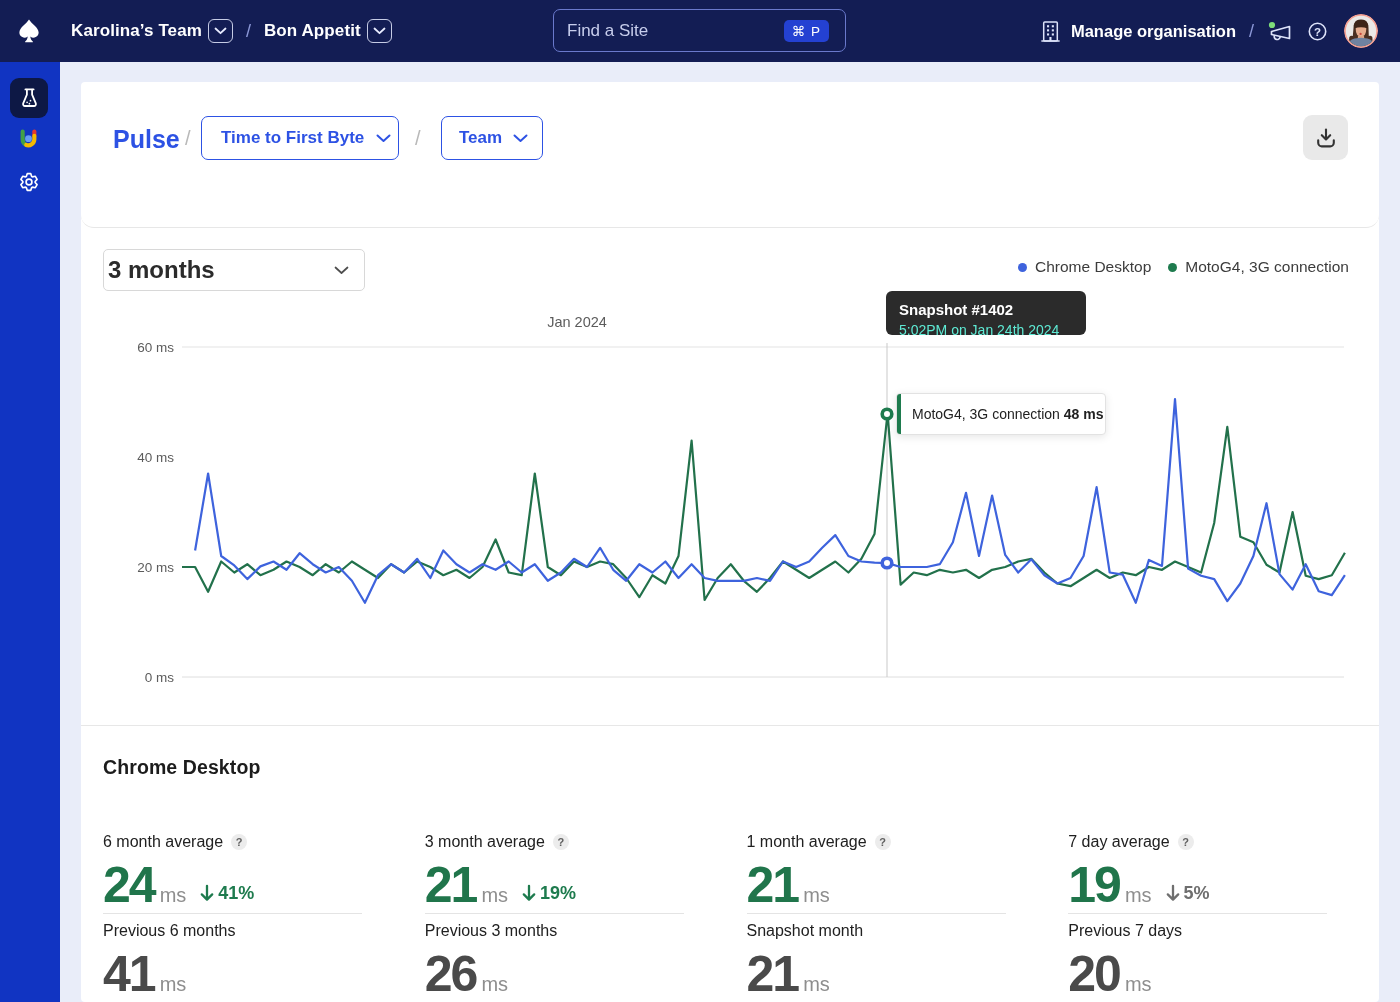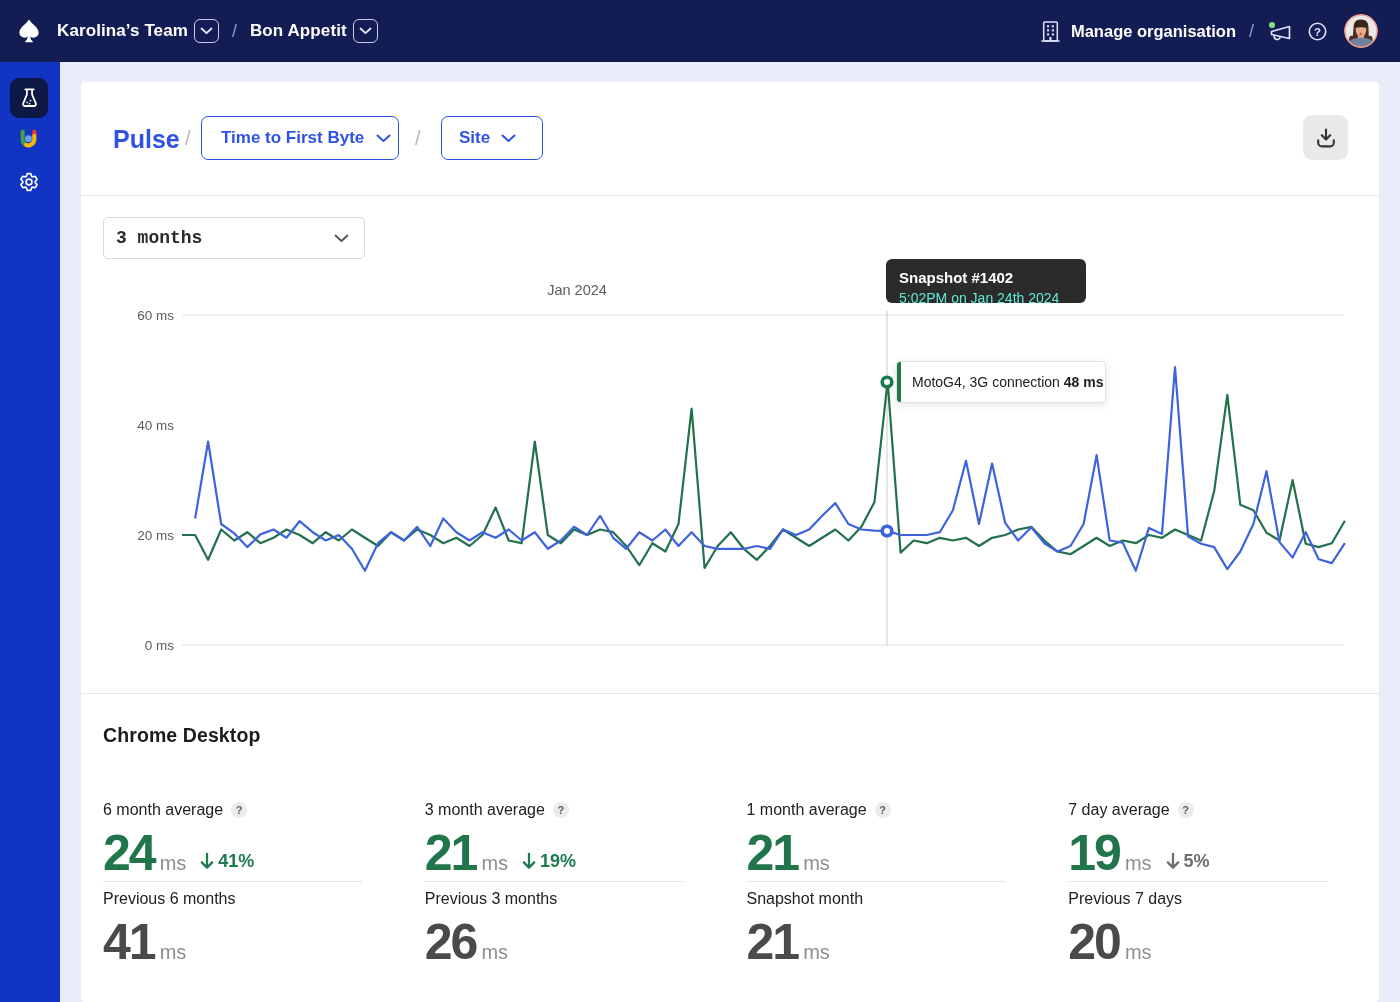--- a/index.html
+++ b/index.html
@@ -2,53 +2,53 @@
 <html><head>
 <meta charset="utf-8">
 <style>
 * { margin:0; padding:0; box-sizing:border-box; }
 html,body { width:1400px; height:1002px; overflow:hidden; }
 body { font-family:"Liberation Sans", sans-serif; background:#e9edf9; }
 
 .topbar { position:absolute; left:0; top:0; width:1400px; height:62px; background:#131d54; z-index:30; }
 .tb-left { position:absolute; left:0; top:0; height:62px; display:flex; align-items:center; }
 .spade { margin-left:18px; width:22px; height:26px; }
-.tname { margin-left:17px; color:#fff; font-size:17px; font-weight:bold; letter-spacing:.1px; }
+.tname { margin-left:31px; color:#fff; font-size:17px; font-weight:bold; letter-spacing:.1px; }
 .chevbox { margin-left:6px; width:25px; height:24px; border:1.5px solid rgba(230,235,255,.85); border-radius:6px; display:flex; align-items:center; justify-content:center; }
 .tb-slash { margin:0 13px; color:#8c98d8; font-size:18px; font-weight:300; }
 
 .search { position:absolute; left:553px; top:9px; width:293px; height:43px; border:1px solid #6a79cc; border-radius:7px; display:flex; align-items:center; }
 .search .ph { margin-left:13px; color:#c7cdec; font-size:17px; flex:1; }
 .kbd { margin-right:16px; background:#2441d2; color:#fff; border-radius:5px; font-size:13.5px; padding:3px 8px 3px; letter-spacing:1px; }
 .tb-right { position:absolute; right:0; top:0; height:62px; display:flex; align-items:center; }
 .morg { color:#fff; font-size:16.5px; font-weight:bold; margin-left:11px; }
 .tb-right .tb-slash { margin:0 13px; }
 .iconbtn { display:flex; align-items:center; justify-content:center; }
 .tb-left .tname + .chevbox { }
 .avatar { width:34px; height:34px; border-radius:50%; margin-left:17px; margin-right:22px; }
 
 .sidebar { position:absolute; left:0; top:62px; width:60px; height:940px; background:#1134c2; z-index:20; }
 .side-active { position:absolute; left:10px; top:16px; width:38px; height:40px; background:#0d1845; border-radius:9px; display:flex; align-items:center; justify-content:center; }
 .side-ico2 { position:absolute; left:18px; top:66px; width:21px; height:22px; }
 .side-ico3 { position:absolute; left:19px; top:110px; width:20px; height:20px; }
 
 .card { position:absolute; left:81px; top:82px; width:1298px; height:920px; background:#fff; border-radius:4px; }
-.crumbs { position:relative; height:114px; border-bottom:1px solid #e7e7e7; }
+.crumbs { position:relative; height:146px; border-bottom:1px solid #e7e7e7;border-radius:13px; }
 .pulse { position:absolute; left:32px; top:43px; font-size:25px; font-weight:bold; color:#2d52e4; }
 .c-slash { position:absolute; top:45px; font-size:20px; color:#b9b9b9; }
 .btn { position:absolute; top:34px; height:44px; border:1px solid #2d52e4; border-radius:7px; background:#fff; display:flex; align-items:center; color:#2d52e4; font-size:17px; font-weight:bold; }
 .dlbtn { position:absolute; right:31px; top:33px; width:45px; height:45px; background:#e9e9e9; border-radius:9px; display:flex; align-items:center; justify-content:center; }
 </style>
 </head>
 <body>
 <style>
 
 .chartsec { position:relative; height:498px; border-bottom:1px solid #e7e7e7; }
 .select { position:absolute; left:22px; top:21px; width:262px; height:42px; border:1px solid #d8d8d8; border-radius:5px; background:#fff; display:flex; align-items:center; justify-content:space-between; }
-.select .txt { margin-left:12px; font-size:18px; font-weight:bold; color:#2b2b2b;font-family:Liberation Mono, monospace; }
+.select .txt { margin-left:4px; font-size:24px; font-weight:bold; color:#2b2b2b; }
 .legend { position:absolute; right:30px; top:30px; display:flex; align-items:center; font-size:15.5px; color:#3c3c3c; }
 .ldot { width:9px; height:9px; border-radius:50%; margin-right:8px; }
 .tt-dark { position:absolute; left:805px; top:63px; width:200px; height:44px; background:#2b2b2b; border-radius:6px; padding:10px 0 0 13px; z-index:6; }
 .tt-dark .t1 { color:#fff; font-size:15px; font-weight:bold; }
 .tt-dark .t2 { color:#5eead4; font-size:14px; margin-top:4px; }
 .tt-white { position:absolute; left:815px; top:165px; width:210px; height:42px; background:#fff; border:1px solid #e2e2e2; border-radius:4px; box-shadow:0 2px 8px rgba(0,0,0,.10); display:flex; align-items:center; z-index:6; overflow:hidden; }
 .tt-white .bar { flex:0 0 4px; width:4px; height:42px; background:#1e7b4e; }
 .tt-white .txt { margin-left:11px; font-size:14px; color:#212121; white-space:nowrap; }
 
 .stats { position:relative; padding:30px 22px 0 22px; }
@@ -79,20 +79,24 @@
         </svg>
       </span>
     <span class="tb-slash">/</span>
     <span class="tname" style="margin-left:0;">Bon Appetit</span>
     <span class="chevbox">
         <svg width="13" height="8" viewBox="0 0 13 8">
           <path d="M1.5 1.5 L6.5 6.2 L11.5 1.5" fill="none" stroke="#e8ecff" stroke-width="1.8" stroke-linecap="round" stroke-linejoin="round"></path>
         </svg>
       </span>
   </div>
+  <div class="search">
+      <span class="ph">Find a Site</span>
+      <span class="kbd">⌘ P</span>
+    </div>
   <div class="tb-right">
     <svg width="19" height="21" viewBox="0 0 19 21">
         <g fill="none" stroke="#dde3fa" stroke-width="1.5">
           <rect x="2.7" y="0.9" width="13.6" height="19.2" rx="1"></rect>
           <path d="M0.9 20.1 h17.2" stroke-linecap="round"></path>
         </g>
         <g fill="#dde3fa">
           <rect x="6" y="4.2" width="2.1" height="2.1"></rect>
           <rect x="10.8" y="4.2" width="2.1" height="2.1"></rect>
           <rect x="6" y="8.3" width="2.1" height="2.1"></rect>
@@ -168,21 +172,21 @@
     <span class="pulse">Pulse</span>
     <span class="c-slash" style="left:104px;">/</span>
     <button class="btn" style="left:120px; width:198px;">
         <span style="margin-left:19px;">Time to First Byte</span>
         <svg style="margin-left:12px;" width="15" height="9" viewBox="0 0 15 9">
           <path d="M1.5 1.5 L7.5 7 L13.5 1.5" fill="none" stroke="#2d52e4" stroke-width="2" stroke-linecap="round" stroke-linejoin="round"></path>
         </svg>
       </button>
     <span class="c-slash" style="left:334px;">/</span>
     <button class="btn" style="left:360px; width:102px;">
-        <span style="margin-left:17px;">Site</span>
+        <span style="margin-left:17px;">Team</span>
         <svg style="margin-left:11px;" width="15" height="9" viewBox="0 0 15 9">
           <path d="M1.5 1.5 L7.5 7 L13.5 1.5" fill="none" stroke="#2d52e4" stroke-width="2" stroke-linecap="round" stroke-linejoin="round"></path>
         </svg>
       </button>
     <div class="dlbtn">
         <svg width="22" height="22" viewBox="0 0 22 22">
           <g fill="none" stroke="#333" stroke-width="2.1" stroke-linecap="round" stroke-linejoin="round">
             <path d="M11 2.5 v9.5"></path>
             <path d="M6.8 8.2 L11 12.5 15.2 8.2"></path>
             <path d="M3.2 13.2 v2.6 a3.6 3.6 0 0 0 3.6 3.6 h8.4 a3.6 3.6 0 0 0 3.6-3.6 v-2.6"></path>
@@ -190,20 +194,21 @@
         </svg>
       </div>
   </div>
   <div class="chartsec">
     <div class="select">
         <span class="txt">3 months</span>
         <svg style="margin-right:15px;" width="15" height="9" viewBox="0 0 15 9">
           <path d="M1.5 1.5 L7.5 7 L13.5 1.5" fill="none" stroke="#4d4d4d" stroke-width="1.7" stroke-linecap="round" stroke-linejoin="round"></path>
         </svg>
       </div>
+    <div class="legend"><span class="ldot" style="background:#3e63dd;"></span>Chrome Desktop<span class="ldot" style="background:#1e7b4e; margin-left:17px;"></span>MotoG4, 3G connection</div>
     <svg width="1298" height="498" viewBox="0 0 1298 498" style="position:absolute; left:0; top:0;">
       <text x="496" y="99" text-anchor="middle" font-size="14.5" fill="#5c5c5c" font-family="Liberation Sans, sans-serif">Jan 2024</text>
       <line x1="101" y1="119" x2="1263" y2="119" stroke="#e3e3e3" stroke-width="1"></line>
       <line x1="101" y1="449" x2="1263" y2="449" stroke="#dedede" stroke-width="1"></line>
       <g font-size="13.5" fill="#5c5c5c" text-anchor="end" font-family="Liberation Sans, sans-serif">
         <text x="93" y="123.5">60 ms</text>
         <text x="93" y="233.5">40 ms</text>
         <text x="93" y="344">20 ms</text>
         <text x="93" y="453.5">0 ms</text>
       </g>

